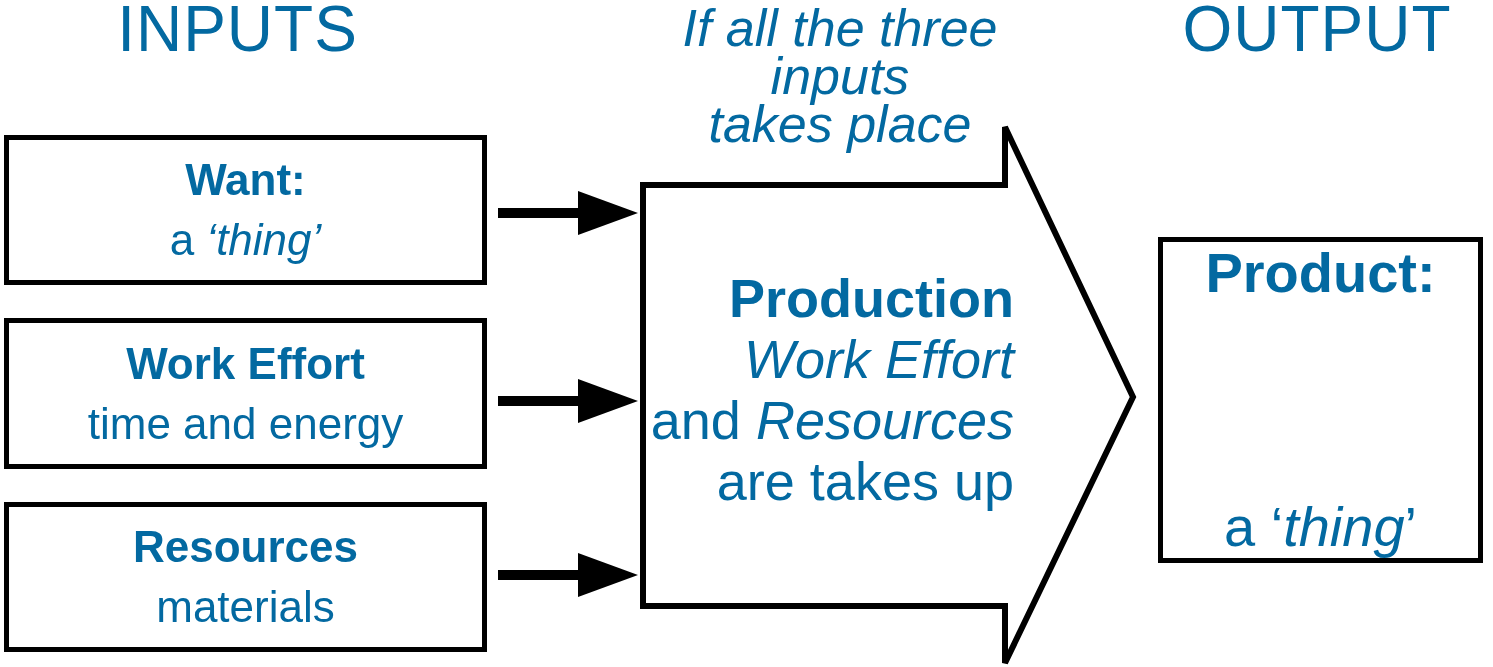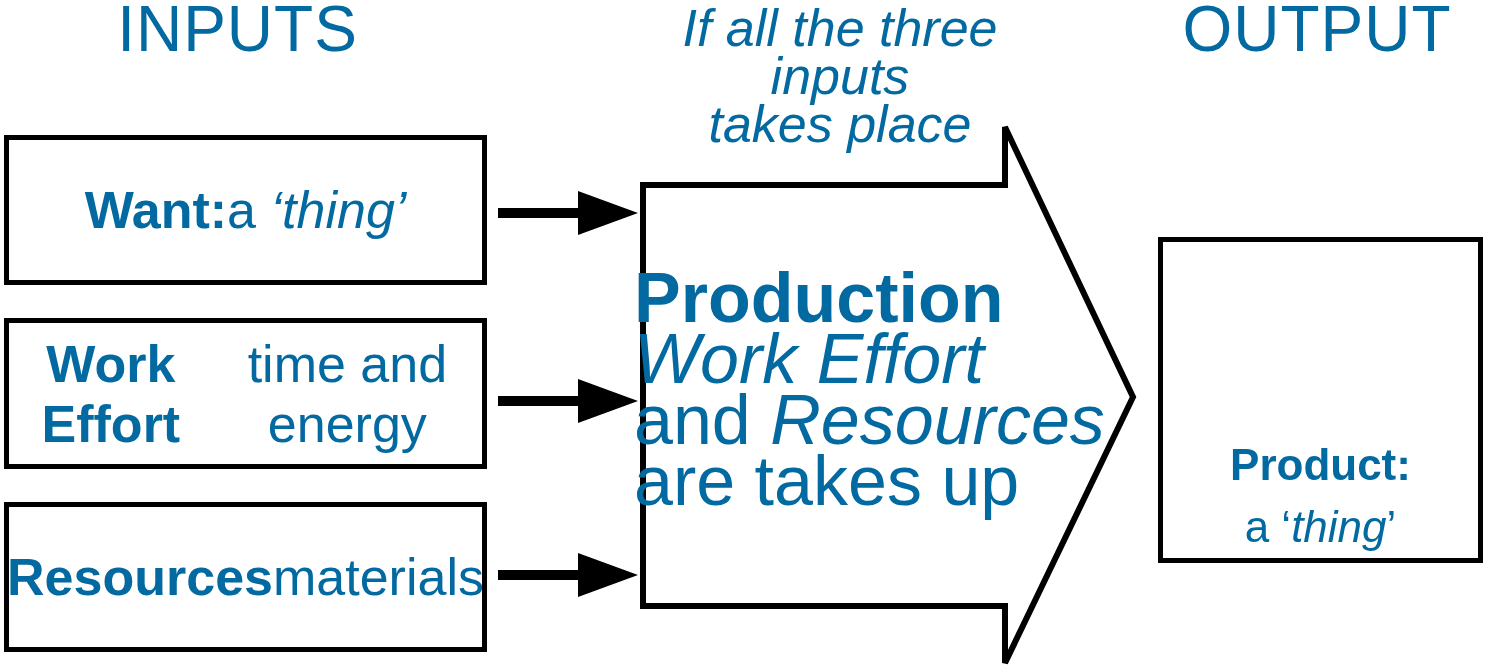--- a/index.html
+++ b/index.html
@@ -32,50 +32,50 @@
     font-style: italic;
     text-align: center;
   }
   .caption span { display: block; }
 
   .inbox {
     box-sizing: border-box;
     border: 5px solid #000000;
     background: #ffffff;
     display: flex;
-    flex-direction: row;
+    flex-direction: column;
     align-items: center;
     justify-content: center;
     text-align: center;
-    font-size: 52px;
+    font-size: 44px;
     line-height: 60px;
   }
   .inbox .t { font-weight: bold; }
   .it { font-style: italic; }
 
   .arrow-svg { display: block; }
 
   .prod-text {
-    text-align: left;
-    font-size: 70px;
+    text-align: right;
+    font-size: 54px;
     line-height: 61px;
   }
   .prod-text .row { display: block; white-space: nowrap; }
   .prod-text .t { font-weight: bold; }
 
   .outbox {
     box-sizing: border-box;
     border: 5px solid #000000;
     background: #ffffff;
     display: flex;
     flex-direction: column;
     align-items: center;
-    justify-content: flex-end;
+    justify-content: space-between;
     text-align: center;
-    font-size: 44px;
+    font-size: 56px;
     line-height: 62px;
   }
   .outbox .t { font-weight: bold; }
 </style>
 </head>
 <body>
 
 <div id="stage">
 
   <div class="abs heading" style="left:0; top:-6px; width:475px;">INPUTS</div>

